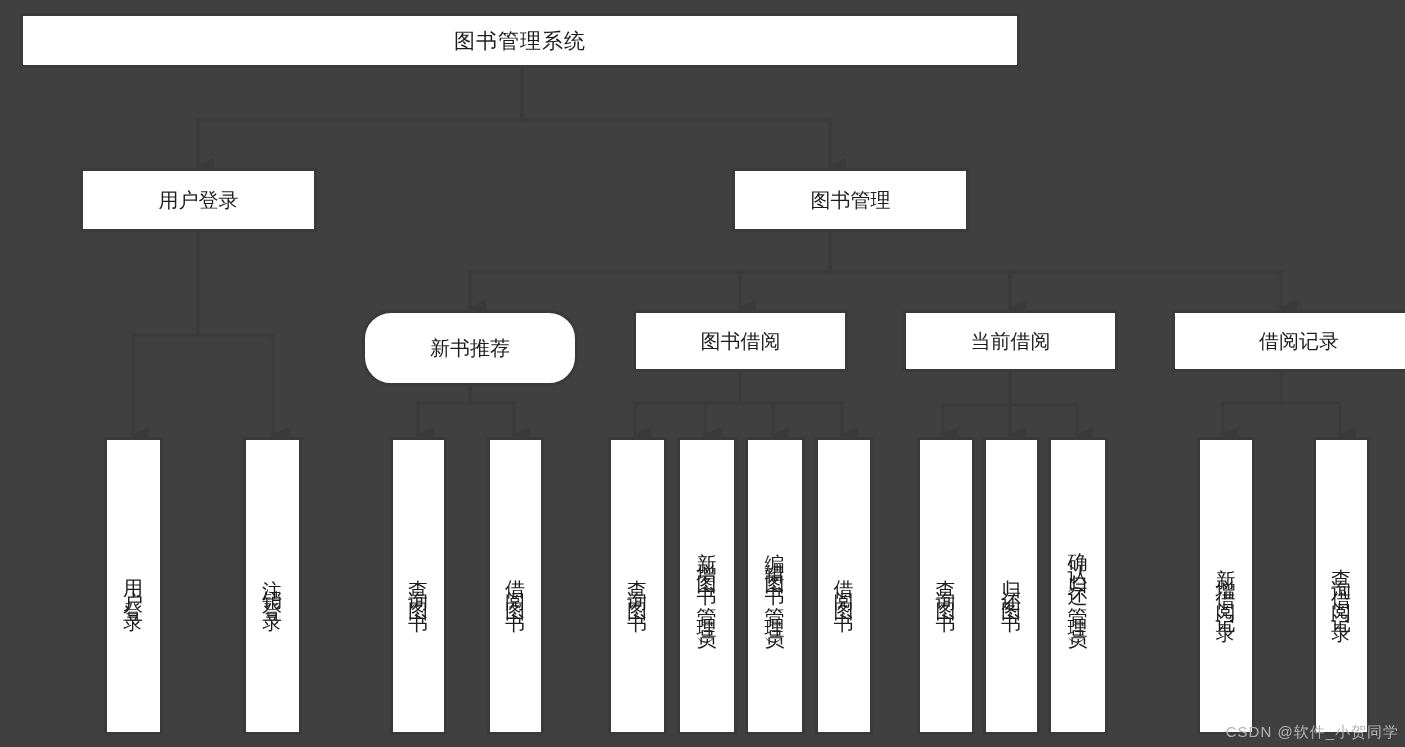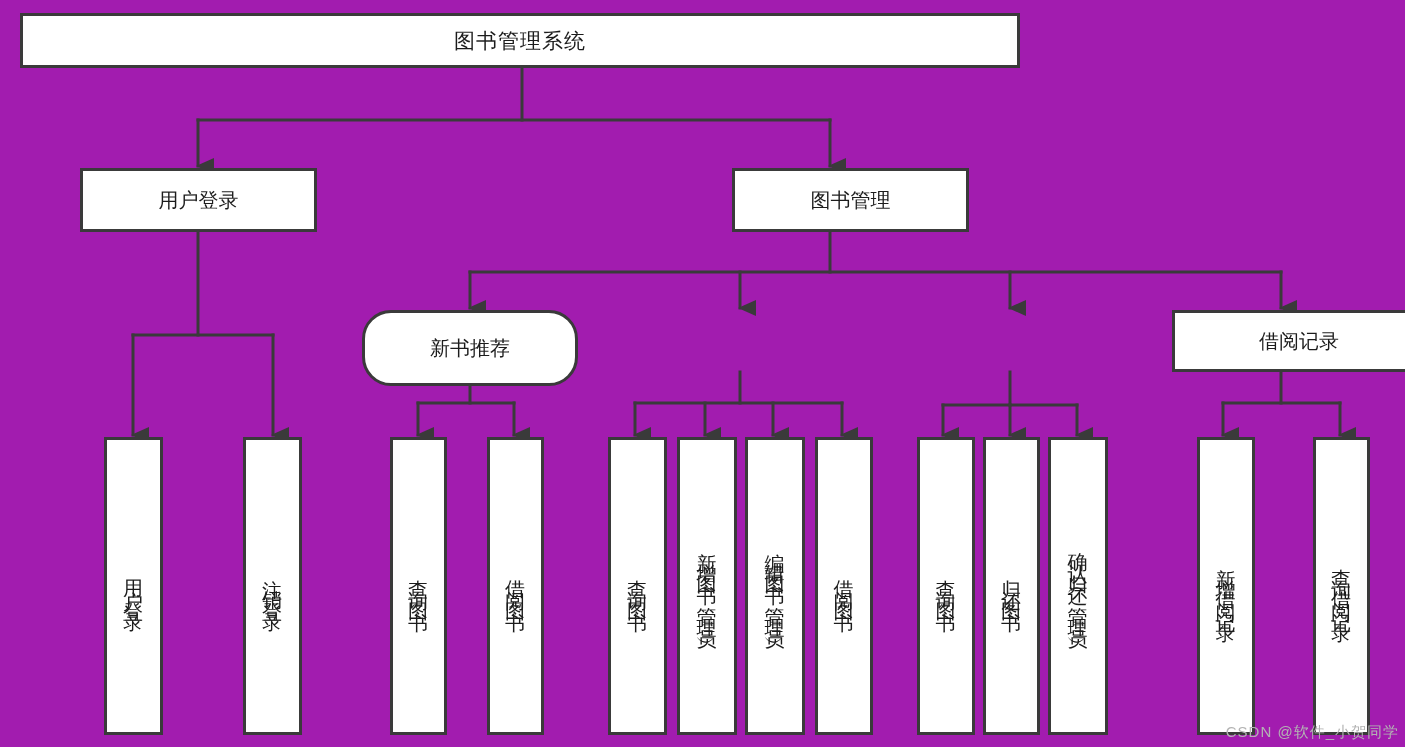--- a/index.html
+++ b/index.html
@@ -1,17 +1,17 @@
 <!DOCTYPE html>
 <html><head>
 <meta charset="utf-8">
 <style>
   html,body { margin:0; padding:0; background:#ffffff; }
   #stage {
-    position:relative; width:1405px; height:747px; background:#a21caf;
+    position:relative; width:1405px; height:747px; background:#404040;
     font-family:"Liberation Sans","DejaVu Sans",sans-serif; overflow:hidden;text-align:center;
   }
   #connectors { position:absolute; left:0; top:0; width:1405px; height:747px; }
   .box {
     position:absolute; box-sizing:border-box; background:#ffffff;
     border:3px solid #3a3a3a; display:flex; align-items:center; justify-content:center;
     color:#1c1c1c; font-size:20px; white-space:nowrap;
   }
   .root-box { font-size:21px; letter-spacing:1px; }
   .leaf span {
@@ -85,20 +85,26 @@
   <div class="box" style="left:80px;top:168px;width:237px;height:64px;">
     <span>用户登录</span>
   </div>
   <div class="box" style="left:732px;top:168px;width:237px;height:64px;">
     <span>图书管理</span>
   </div>
 
   <div class="box" style="left:362px;top:310px;width:216px;height:76px;border-radius:29px;">
     <span>新书推荐</span>
   </div>
+  <div class="box" style="left:633px;top:310px;width:215px;height:62px;">
+    <span>图书借阅</span>
+  </div>
+  <div class="box" style="left:903px;top:310px;width:215px;height:62px;">
+    <span>当前借阅</span>
+  </div>
   <div class="box" style="left:1172px;top:310px;width:254px;height:62px;">
     <span>借阅记录</span>
   </div>
 
   <div class="box leaf" style="left:104px;top:437px;width:59px;height:298px;">
     <span>用户登录</span>
   </div>
   <div class="box leaf" style="left:243px;top:437px;width:59px;height:298px;">
     <span>注销登录</span>
   </div>

